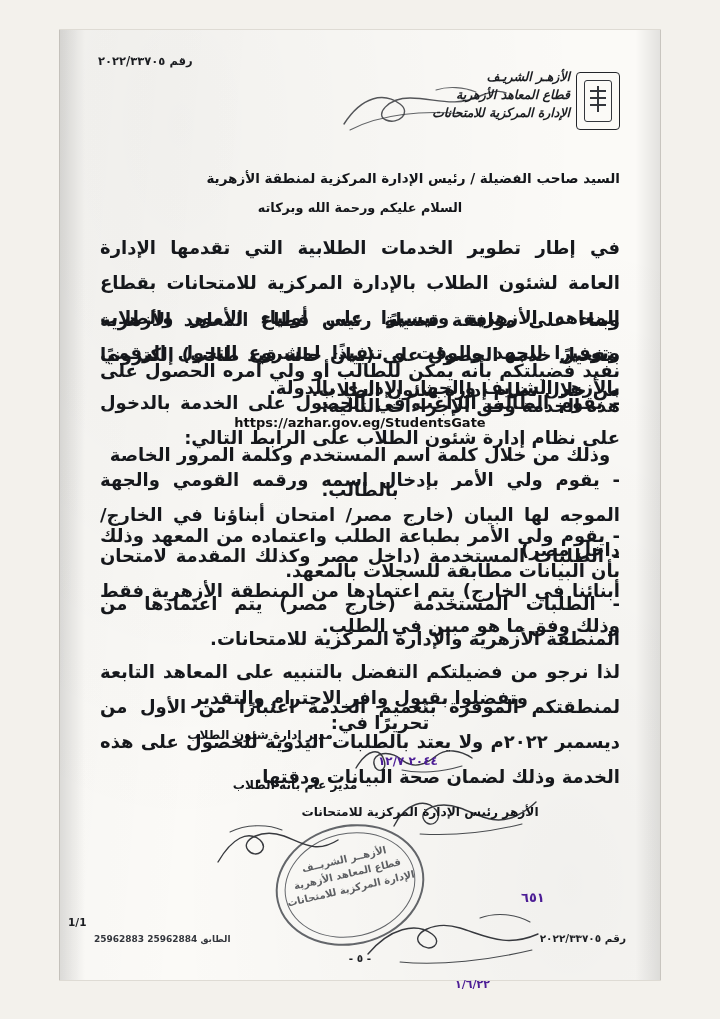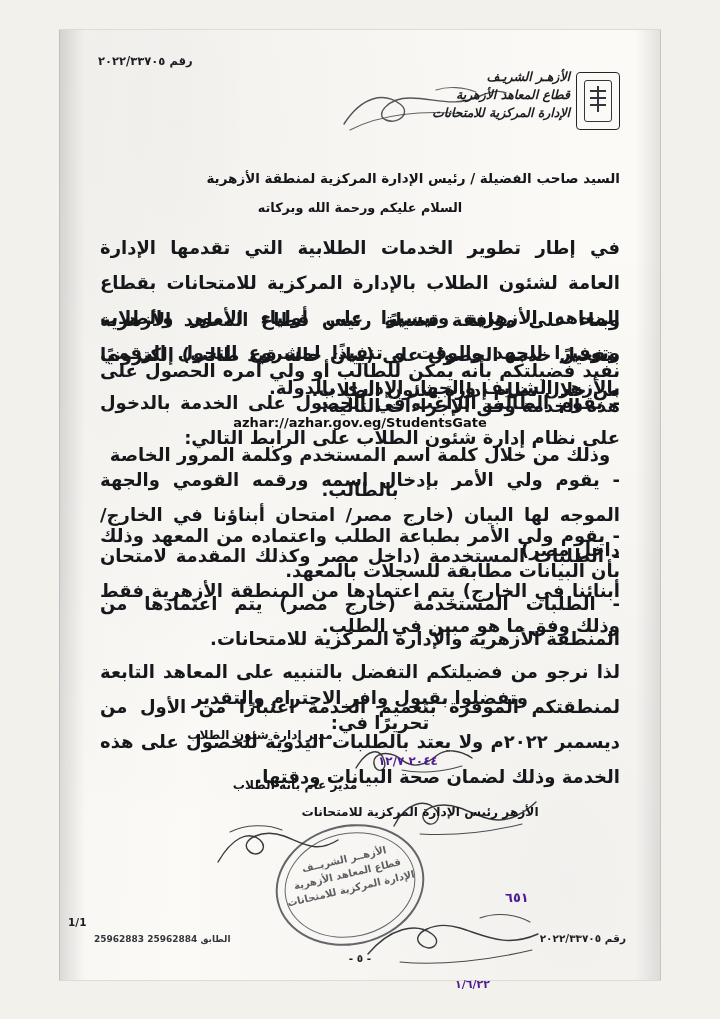--- a/index.html
+++ b/index.html
@@ -195,21 +195,21 @@
       </div>
 
       <div class="greet">السلام عليكم ورحمة الله وبركاته</div>
 
       <div class="para" style="top:200px;">في إطار تطوير الخدمات الطلابية التي تقدمها الإدارة العامة لشئون الطلاب بالإدارة المركزية للامتحانات بقطاع المعاهد الأزهرية وتيسيرًا على أولياء الأمور والطلاب وتوفيرًا للجهد والوقت و تنفيذًا لمشروع التحول الرقمي بالأزهر الشريف والجهاز الإداري بالدولة.</div>
       <div class="para" style="top:272px;">وبناء على موافقة فضيلة رئيس قطاع المعاهد الأزهرية بتفعيل خدمة الحصول على (بيان حالة قيد طالب) إلكترونيًا من خلال نظام إدارة شئون الطلاب.</div>
       <div class="para" style="top:355px;">- يقوم الطالب الراغب في الحصول على الخدمة بالدخول على نظام إدارة شئون الطلاب على الرابط التالي:</div>
 
       <div class="para" style="top:323px;">نفيد فضيلتكم بأنه يمكن للطالب أو ولي أمره الحصول على هذه الخدمة وفق الإجراءات التالية:</div>
       <div class="para center" style="top:380px;font-size:13px;">
-        <a class="link" href="#">azhar://azhar.gov.eg/StudentsGate</a>
+        <a class="link" href="#">https://azhar.gov.eg/StudentsGate</a>
       </div>
       <div class="para center" style="top:407px;">وذلك من خلال كلمة اسم المستخدم وكلمة المرور الخاصة بالطالب.</div>
       <div class="para" style="top:432px;">- يقوم ولي الأمر بإدخال اسمه ورقمه القومي والجهة الموجه لها البيان (خارج مصر/ امتحان أبناؤنا في الخارج/ داخل مصر)</div>
       <div class="para" style="top:488px;">- يقوم ولي الأمر بطباعة الطلب واعتماده من المعهد وذلك بأن البيانات مطابقة للسجلات بالمعهد.</div>
       <div class="para" style="top:508px;">- الطلبات المستخدمة (داخل مصر وكذلك المقدمة لامتحان أبنائنا في الخارج) يتم اعتمادها من المنطقة الأزهرية فقط وذلك وفق ما هو مبين في الطلب.</div>
       <div class="para" style="top:556px;">- الطلبات المستخدمة (خارج مصر) يتم اعتمادها من المنطقة الأزهرية والإدارة المركزية للامتحانات.</div>
 
       <div class="para" style="top:624px;">لذا نرجو من فضيلتكم التفضل بالتنبيه على المعاهد التابعة لمنطقتكم الموقرة بتعميم الخدمة اعتبارًا من الأول من ديسمبر ٢٠٢٢م ولا يعتد بالطلبات اليدوية للحصول على هذه الخدمة وذلك لضمان صحة البيانات ودقتها.</div>
       <div class="para center" style="top:650px;">وتفضلوا بقبول وافر الاحترام والتقدير</div>
 
@@ -248,21 +248,21 @@
           <div>قطاع المعاهد الأزهرية</div>
           <div>الإدارة المركزية للامتحانات</div>
         </div>
       </div>
 
       <svg class="hand" style="left:300px;top:880px;width:190px;height:60px;" viewBox="0 0 190 60">
         <path d="M8 44 C 30 18, 56 12, 72 24 C 84 33, 70 44, 60 34 C 50 24, 74 10, 100 18 C 126 26, 146 38, 178 24"></path>
         <path class="thin" d="M40 52 C 80 56, 130 50, 172 40"></path>
         <path class="thin" d="M120 8 C 136 2, 156 4, 170 12"></path>
       </svg>
-      <div class="hw-num" style="left:445px;top:860px;font-size:13px;text-align:right;">٦٥١</div>
+      <div class="hw-num" style="left:461px;top:860px;font-size:13px;text-align:right;">٦٥١</div>
       <div class="hw-num" style="left:395px;top:948px;font-size:11px;">١/٦/٢٢</div>
 
       <div class="footer-left">1/1</div>
       <div class="footer-ref">رقم ٢٠٢٢/٣٣٧٠٥</div>
       <div class="footer-fax">25962883 25962884  الطابق</div>
       <div class="footer-dash">- ٥ -</div>
 
     </div>
   </div>
 </div>

